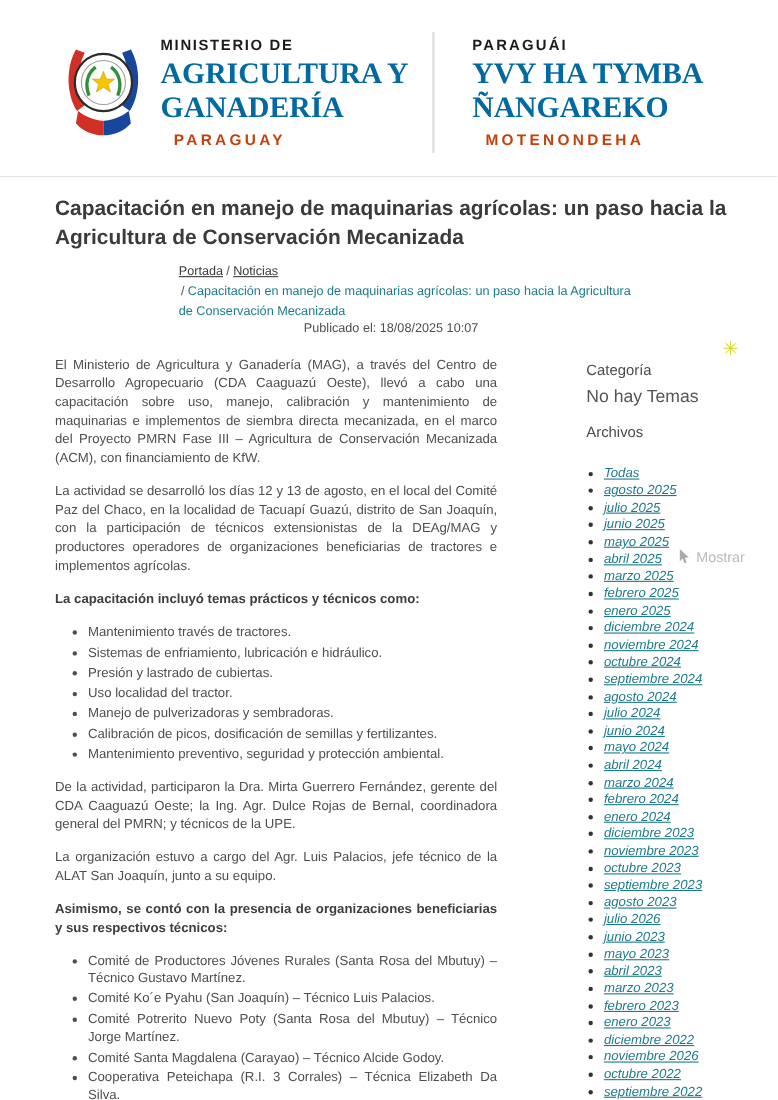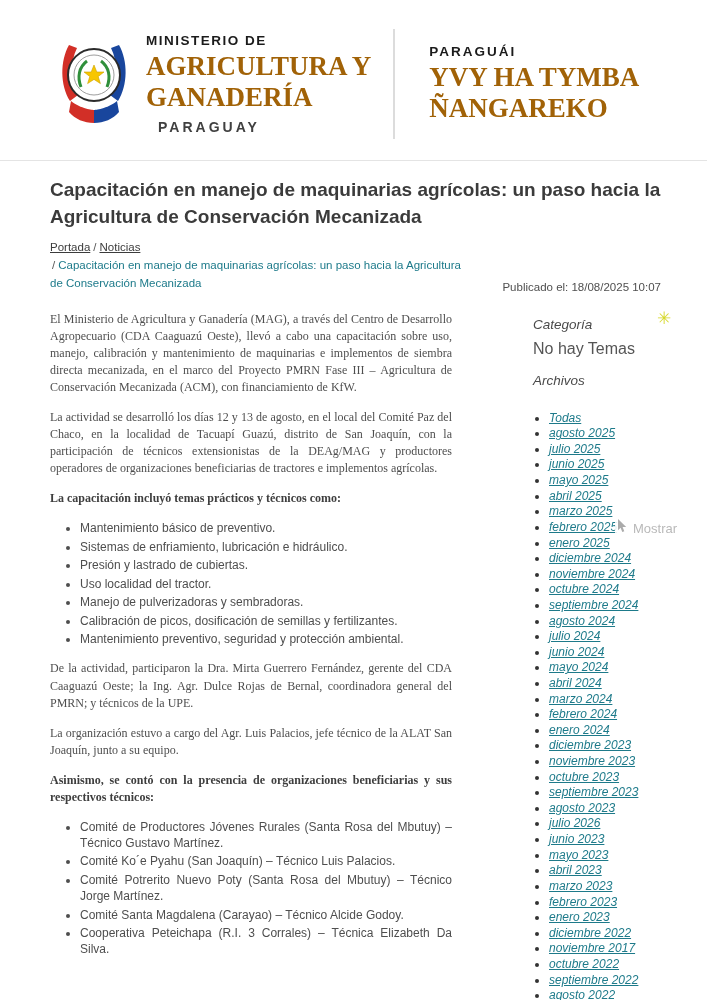--- a/index.html
+++ b/index.html
@@ -5,56 +5,56 @@
   * { margin:0; padding:0; box-sizing:border-box; }
   html,body { background:#ffffff; }
   body { font-family:"Liberation Sans", sans-serif; }
   .page { position:relative; width:707px; height:1000px; background:#fff; overflow:hidden; }
 
   
   .site-header { display:flex; align-items:center; padding:26px 0 18px 56px; height:160px; }
   .logo { flex:0 0 auto; }
   .hdr-block { margin-left:14px; }
   .hdr-kicker { font-size:13.5px; font-weight:bold; letter-spacing:1.5px; color:#1b1b1b; margin-bottom:3px; }
-  .hdr-big { font-family:"Liberation Serif", serif; font-size:27px; font-weight:bold; color:#a16207; line-height:1.16; }
-  .hdr-foot { font-size:14px; font-weight:bold; letter-spacing:3px; color:#404040; margin-top:6px;padding-left:12px; }
+  .hdr-big { font-family:"Liberation Serif", serif; font-size:27px; font-weight:bold; color:#0369a1; line-height:1.16; }
+  .hdr-foot { font-size:14px; font-weight:bold; letter-spacing:3px; color:#c2410c; margin-top:6px;padding-left:12px; }
   .hdr-divider { width:2px; height:110px; background:#dcdcdc; margin:0 20px 0 22px; flex:0 0 auto; }
   .hdr-block.right .hdr-kicker { letter-spacing:2px; }
   .header-rule { border:none; border-top:1px solid #e4e4e4; }
 
   
   .main { padding:16px 20px 0 50px; }
   .page-title { width:615px; font-size:19px; font-weight:bold; color:#3b3b3b; line-height:1.4; }
-  .meta-row { display:flex; justify-content:space-between; align-items:flex-end; margin-top:9px; }
+  .meta-row { display:flex; justify-content:space-between; align-items:center; margin-top:9px;flex-direction:column; }
   .breadcrumb { width:412px; font-size:11.5px; line-height:1.55; color:#444; }
   .crumb-link { color:#3c3c3c; text-decoration:underline; cursor:pointer; }
   .sep { margin:0 3px; color:#555; }
   .sep.lead { margin-left:2px; }
   .crumb-current { color:#1d7a8a; }
   .published { font-size:11.5px; color:#4f4f4f; white-space:nowrap; padding-right:26px; }
 
   .content-row { display:flex; margin-top:18px; }
   .article-body { width:402px; font-size:12px; color:#4e4e4e; }
-  .article-body p { text-align:justify; line-height:1.42; margin-bottom:13px;font-family:Liberation Serif, serif; }
+  .article-body p { text-align:justify; line-height:1.42; margin-bottom:13px; }
   .article-body p.bold-line { font-weight:bold; color:#3e3e3e; }
   .article-body ul { margin:0 0 13px 0; padding-left:30px; }
   .article-body li { line-height:1.34; margin-bottom:2.5px; text-align:justify; color:#4e4e4e; }
 
   
   .sidebar { margin-left:81px; width:154px; padding-top:6px; }
-  .sidebar-title { font-size:13.5px; font-weight:normal; color:#4a4a4a; margin-bottom:8px;font-style:italic; }
+  .sidebar-title { font-size:13.5px; font-weight:normal; color:#4a4a4a; margin-bottom:8px; }
   .category-empty { font-size:16px; color:#555; margin-bottom:15px; }
   .archives { list-style:disc; padding-left:16px; margin-top:23px;font-style:italic; }
   .archives li { font-size:12px; line-height:1.26; color:#333; margin-bottom:0.5px; }
   .archive-link { color:#1d7a8a; text-decoration:underline; cursor:pointer; }
 
   
   .asterisk { position:absolute; left:657px; top:310px; font-family:"DejaVu Sans", sans-serif;
               font-size:17px; line-height:1; color:#d6d82a; cursor:pointer; }
-  .tooltip { position:absolute; left:615px; top:518px; display:flex; align-items:center; gap:4px;
+  .tooltip { position:absolute; left:615px; top:498px; display:flex; gap:4px;
              background:rgba(255,255,255,0.88); padding:1px 4px 2px 2px; z-index:5; }
   .tooltip-label { font-size:13px; color:#b9b9b9; }
 </style>
 </head>
 <body>
 
 <div class="page">
 
   <header class="site-header">
     <div class="logo">
@@ -77,20 +77,21 @@
       <div class="hdr-big">GANADERÍA</div>
       <div class="hdr-foot">PARAGUAY</div>
     </div>
 
     <div class="hdr-divider"></div>
 
     <div class="hdr-block right">
       <div class="hdr-kicker">PARAGUÁI</div>
       <div class="hdr-big">YVY HA TYMBA</div>
       <div class="hdr-big">ÑANGAREKO</div>
+      <div class="hdr-foot">MOTENONDEHA</div>
     </div>
   </header>
 
   <hr class="header-rule">
 
   <div class="main">
 
     <h1 class="page-title">Capacitación en manejo de maquinarias agrícolas: un paso hacia la Agricultura de Conservación Mecanizada</h1>
 
     <div class="meta-row">
@@ -105,21 +106,21 @@
       <div class="published">Publicado el: 18/08/2025 10:07</div>
     </div>
 
     <div class="content-row">
 
       <article class="article-body">
         <p>El Ministerio de Agricultura y Ganadería (MAG), a través del Centro de Desarrollo Agropecuario (CDA Caaguazú Oeste), llevó a cabo una capacitación sobre uso, manejo, calibración y mantenimiento de maquinarias e implementos de siembra directa mecanizada, en el marco del Proyecto PMRN Fase III – Agricultura de Conservación Mecanizada (ACM), con financiamiento de KfW.</p>
         <p>La actividad se desarrolló los días 12 y 13 de agosto, en el local del Comité Paz del Chaco, en la localidad de Tacuapí Guazú, distrito de San Joaquín, con la participación de técnicos extensionistas de la DEAg/MAG y productores operadores de organizaciones beneficiarias de tractores e implementos agrícolas.</p>
         <p class="bold-line">La capacitación incluyó temas prácticos y técnicos como:</p>
         <ul class="topics">
-            <li>Mantenimiento básico de preventivo.</li>
+            <li>Mantenimiento través de tractores.</li>
             <li>Sistemas de enfriamiento, lubricación e hidráulico.</li>
             <li>Presión y lastrado de cubiertas.</li>
             <li>Uso localidad del tractor.</li>
             <li>Manejo de pulverizadoras y sembradoras.</li>
             <li>Calibración de picos, dosificación de semillas y fertilizantes.</li>
             <li>Mantenimiento preventivo, seguridad y protección ambiental.</li>
           </ul>
         <p>De la actividad, participaron la Dra. Mirta Guerrero Fernández, gerente del CDA Caaguazú Oeste; la Ing. Agr. Dulce Rojas de Bernal, coordinadora general del PMRN; y técnicos de la UPE.</p>
         <p>La organización estuvo a cargo del Agr. Luis Palacios, jefe técnico de la ALAT San Joaquín, junto a su equipo.</p>
         <p class="bold-line">Asimismo, se contó con la presencia de organizaciones beneficiarias y sus respectivos técnicos:</p>
@@ -165,21 +166,21 @@
             <li><a class="archive-link">septiembre 2023</a></li>
             <li><a class="archive-link">agosto 2023</a></li>
             <li><a class="archive-link">julio 2026</a></li>
             <li><a class="archive-link">junio 2023</a></li>
             <li><a class="archive-link">mayo 2023</a></li>
             <li><a class="archive-link">abril 2023</a></li>
             <li><a class="archive-link">marzo 2023</a></li>
             <li><a class="archive-link">febrero 2023</a></li>
             <li><a class="archive-link">enero 2023</a></li>
             <li><a class="archive-link">diciembre 2022</a></li>
-            <li><a class="archive-link">noviembre 2017</a></li>
+            <li><a class="archive-link">noviembre 2026</a></li>
             <li><a class="archive-link">octubre 2022</a></li>
             <li><a class="archive-link">septiembre 2022</a></li>
             <li><a class="archive-link">agosto 2022</a></li>
           </ul>
       </aside>
 
     </div>
   </div>
 
   <span class="asterisk">✳</span>

